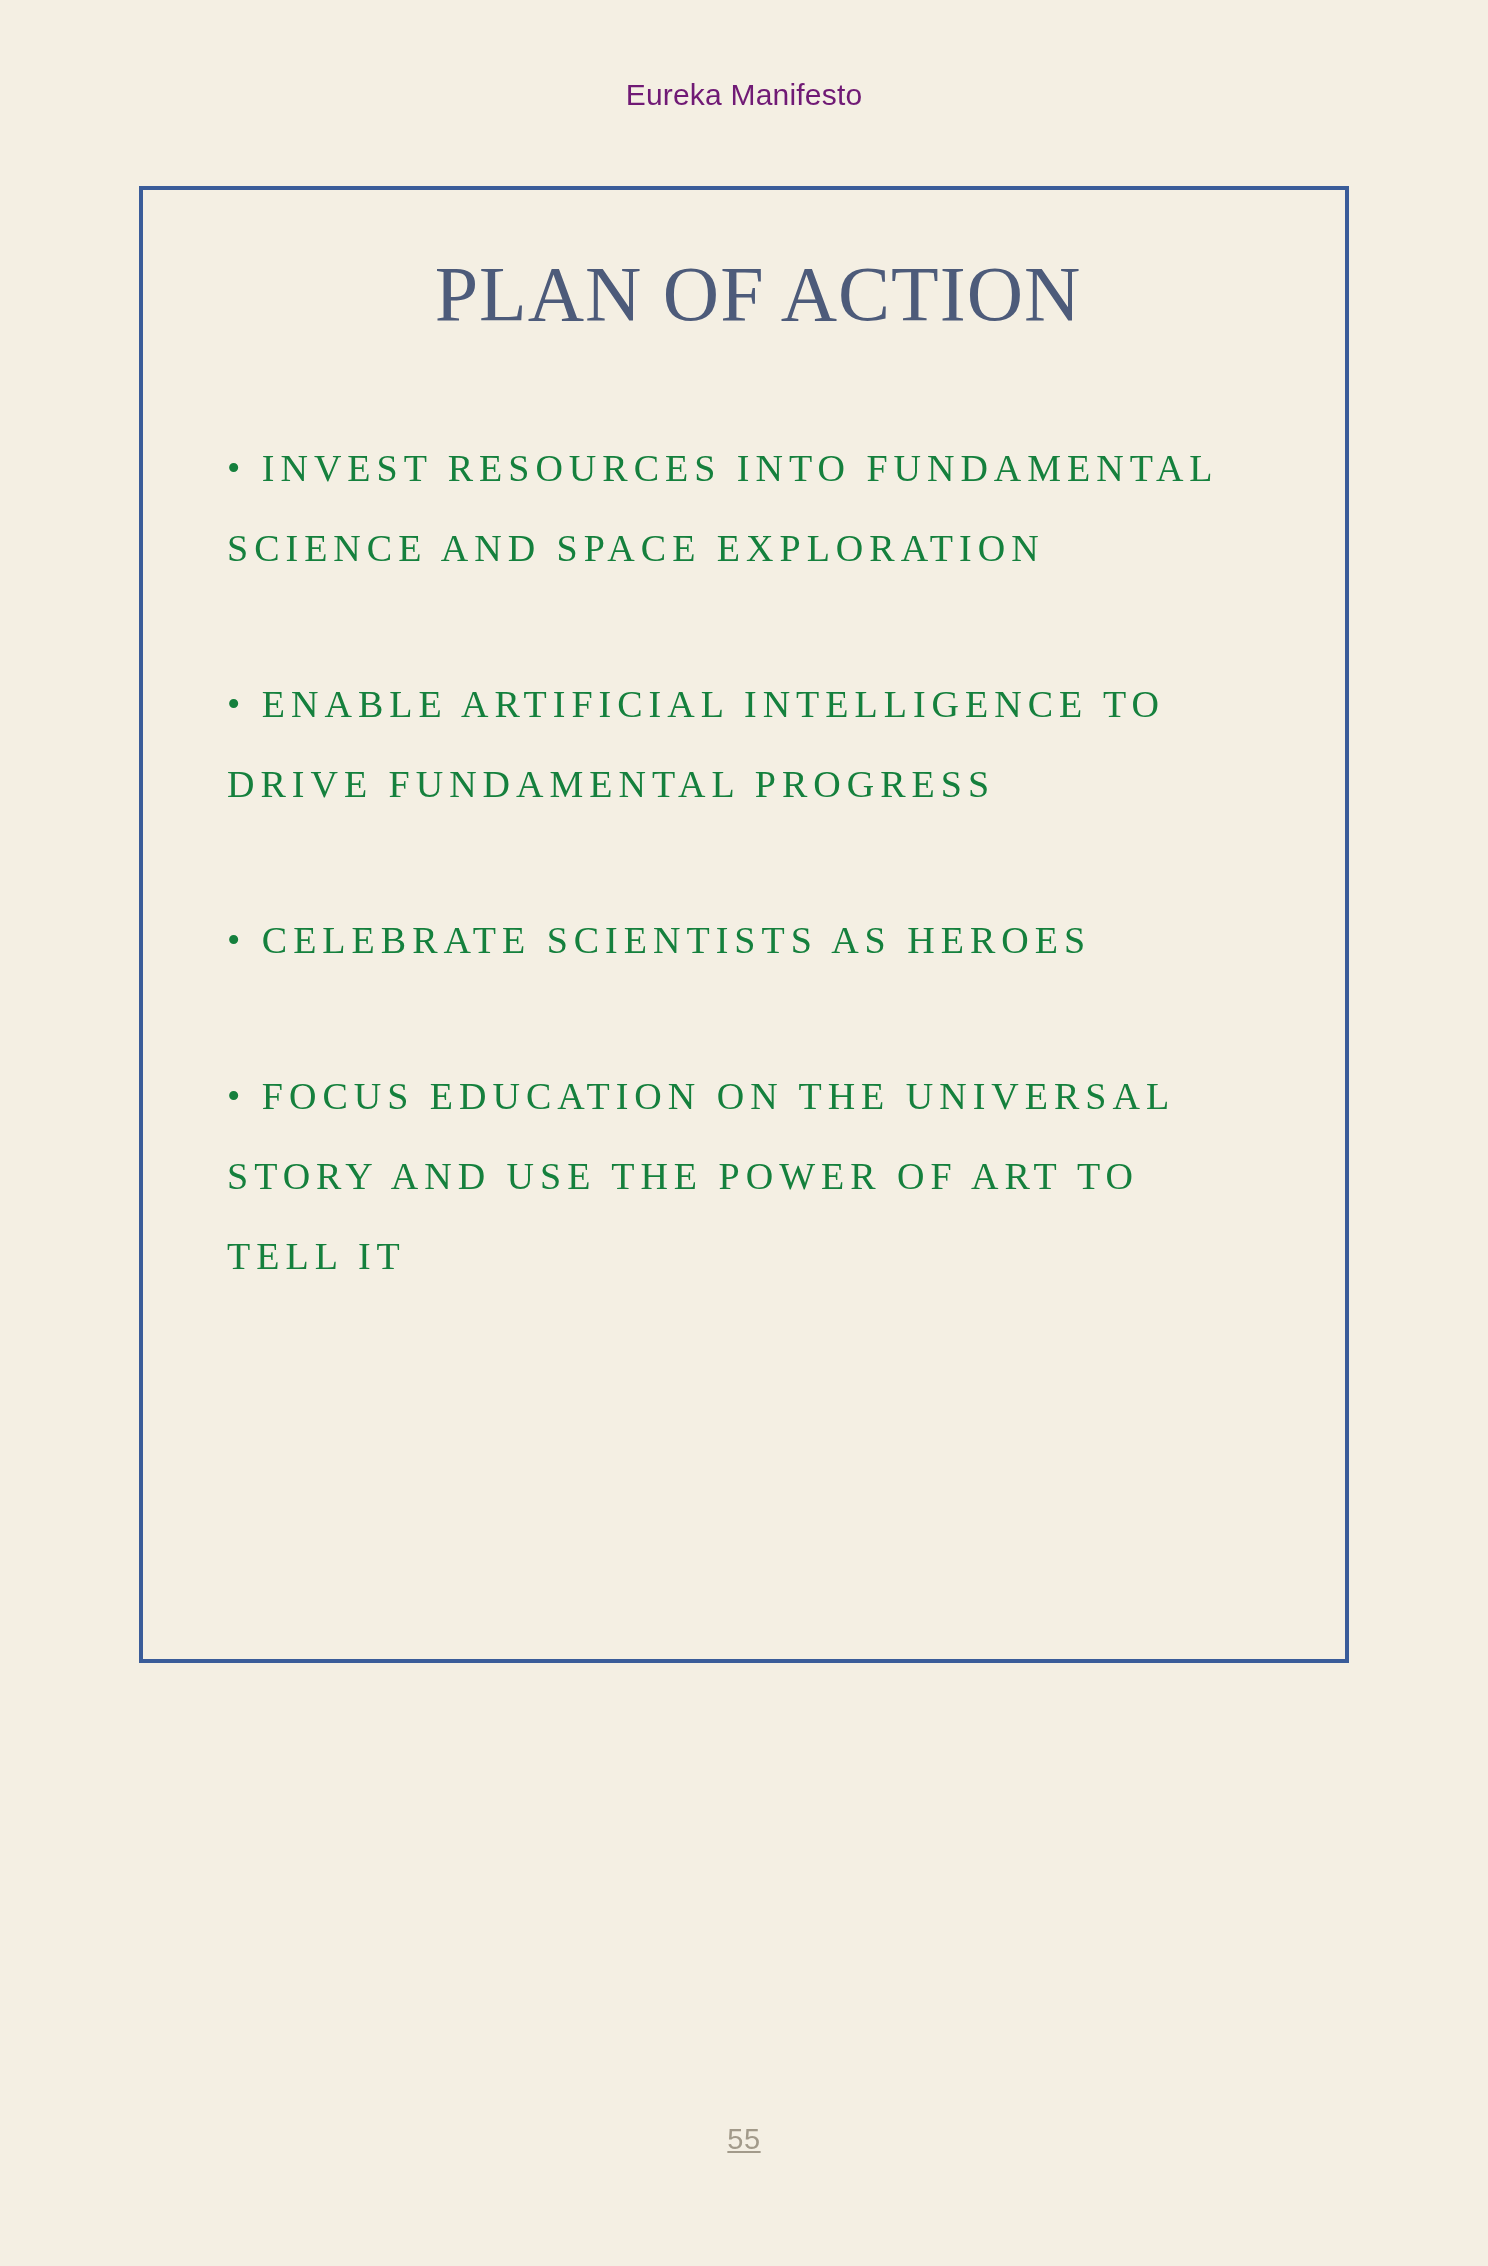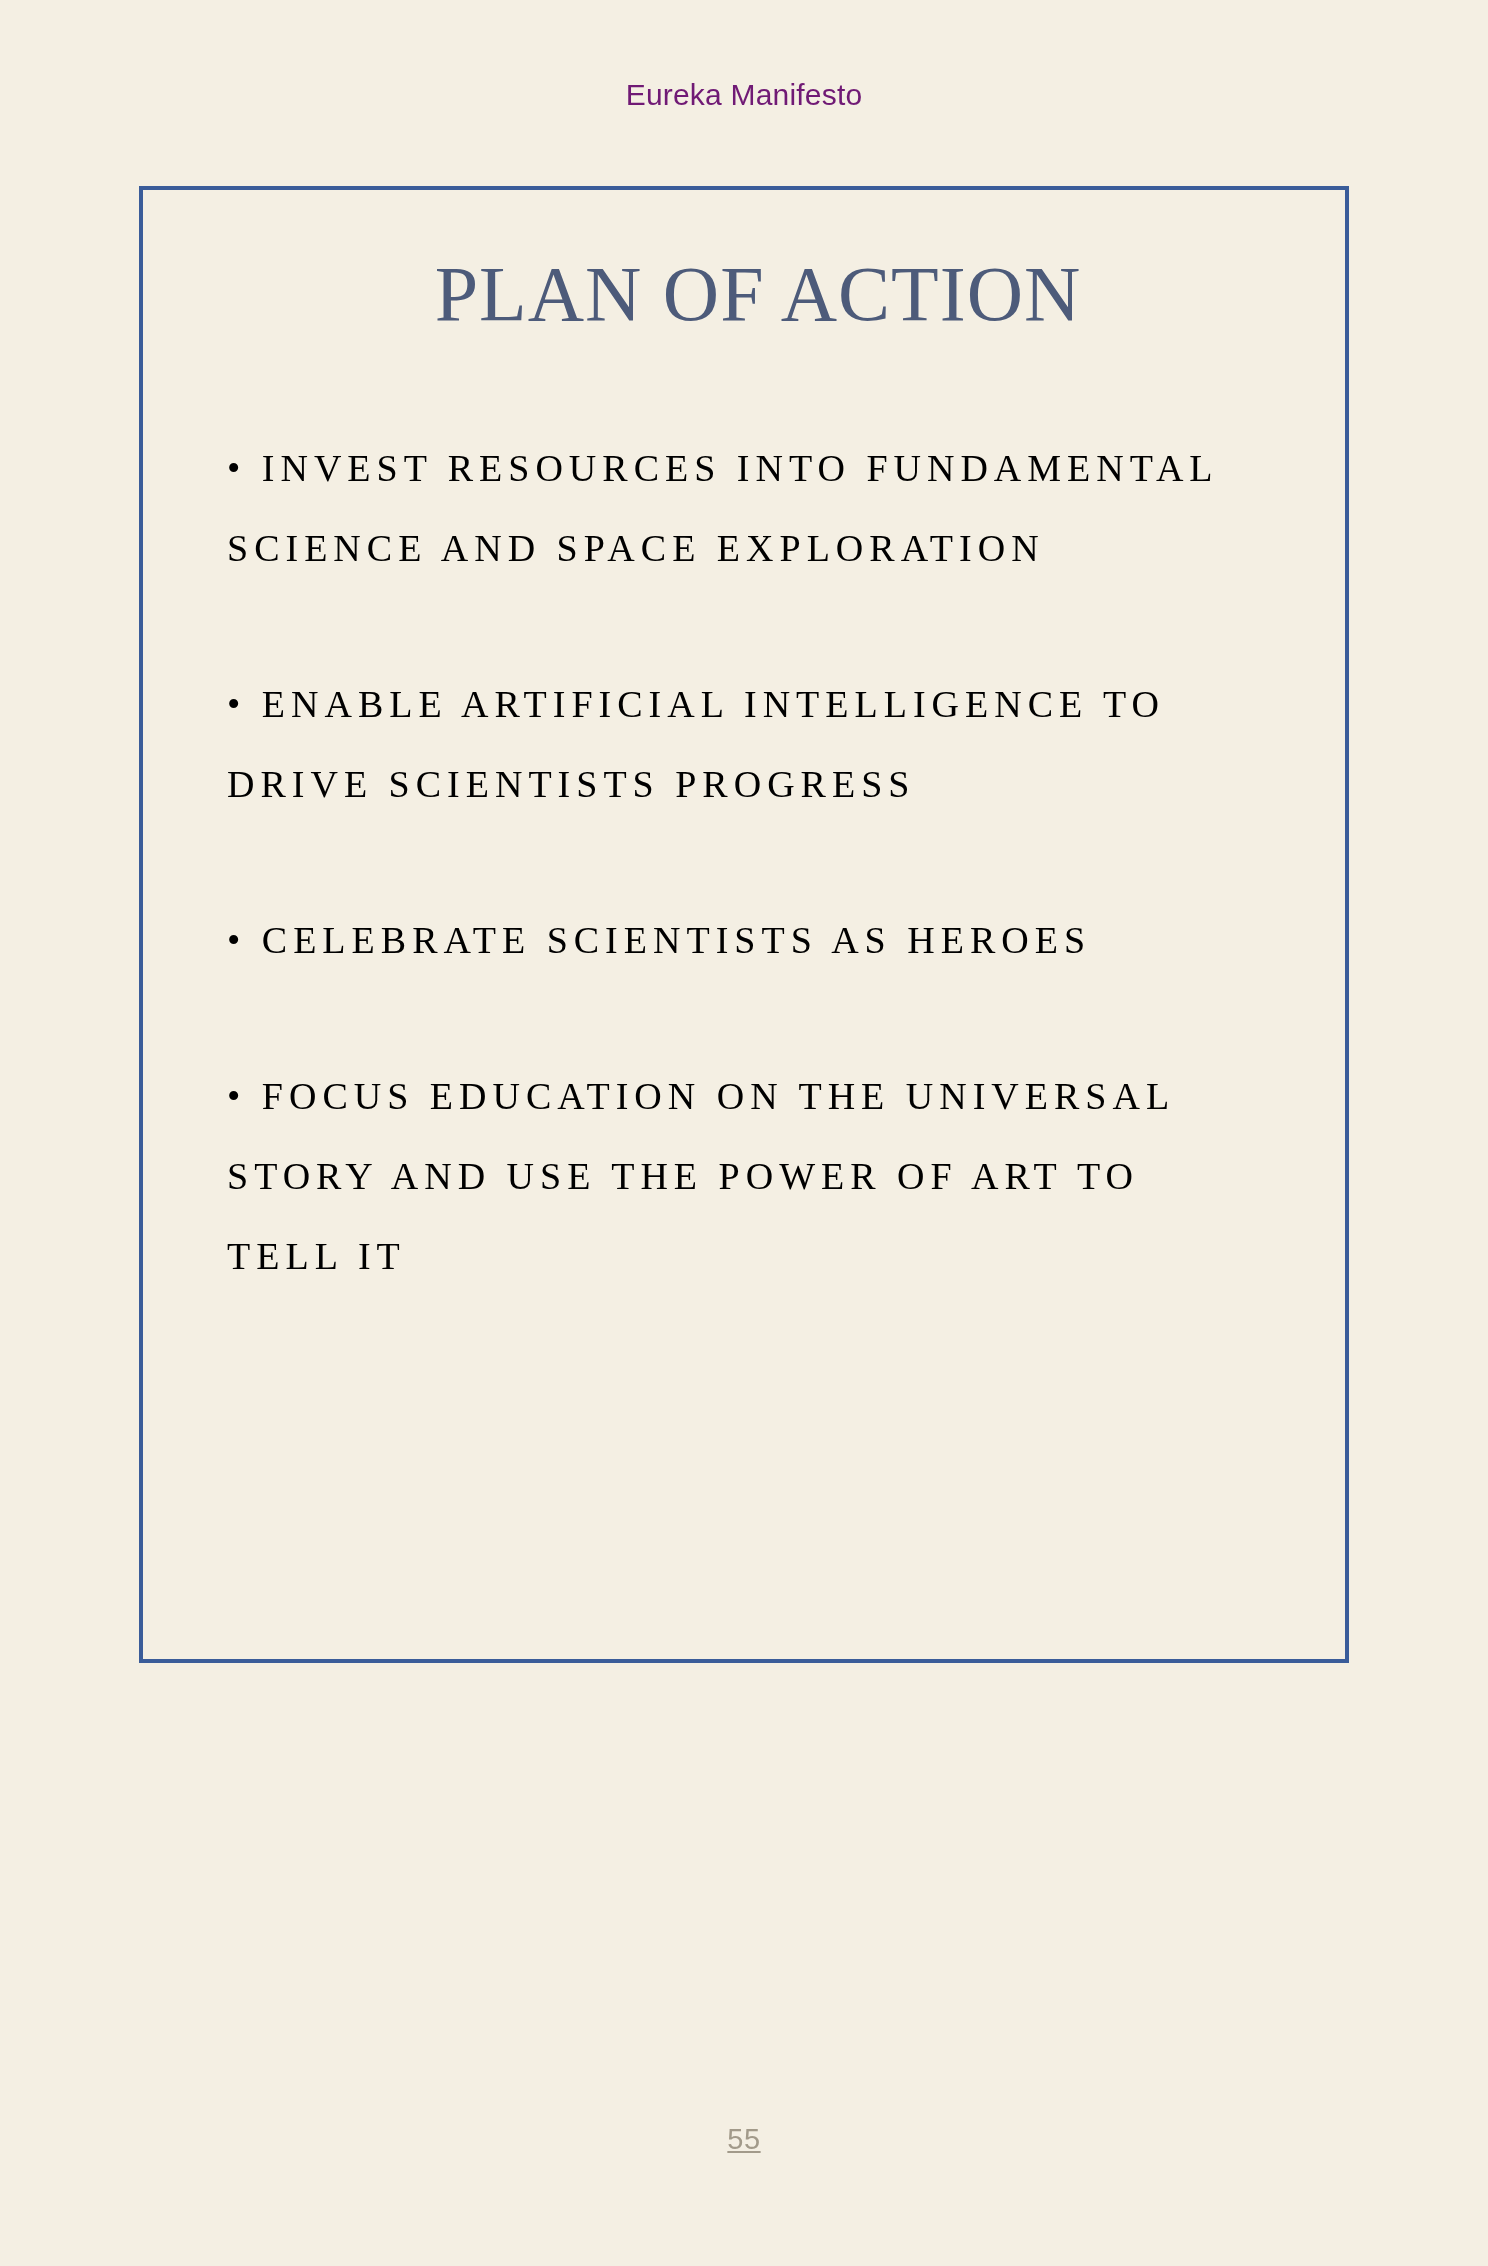--- a/index.html
+++ b/index.html
@@ -56,21 +56,21 @@
     margin: 92px 84px 0 84px;
   }
 
   .bullet-item {
     margin: 0 0 76px 0;
     font-family: "Liberation Serif", "DejaVu Serif", serif;
     font-weight: 400;
     font-size: 38px;
     line-height: 80px;
     letter-spacing: 6px;
-    color: #000000;
+    color: #15803d;
     white-space: pre-line;
     text-align: left;
   }
   .bullet-item:last-child {
     margin-bottom: 0;
   }
 
   .page-number {
     position: absolute;
     top: 2122px;
@@ -92,21 +92,21 @@
 <div class="book-header">Eureka Manifesto</div>
 
 <div class="panel">
 
   <h1 class="panel-title">PLAN OF ACTION</h1>
 
   <div class="bullet-list">
     <p class="bullet-item">• INVEST RESOURCES INTO FUNDAMENTAL
 SCIENCE AND SPACE EXPLORATION</p>
     <p class="bullet-item">• ENABLE ARTIFICIAL INTELLIGENCE TO
-DRIVE SCIENTISTS PROGRESS</p>
+DRIVE FUNDAMENTAL PROGRESS</p>
     <p class="bullet-item">• CELEBRATE SCIENTISTS AS HEROES</p>
     <p class="bullet-item">• FOCUS EDUCATION ON THE UNIVERSAL
 STORY AND USE THE POWER OF ART TO
 TELL IT</p>
   </div>
 </div>
 
 <div class="page-number">55</div>
 
 </body></html>

